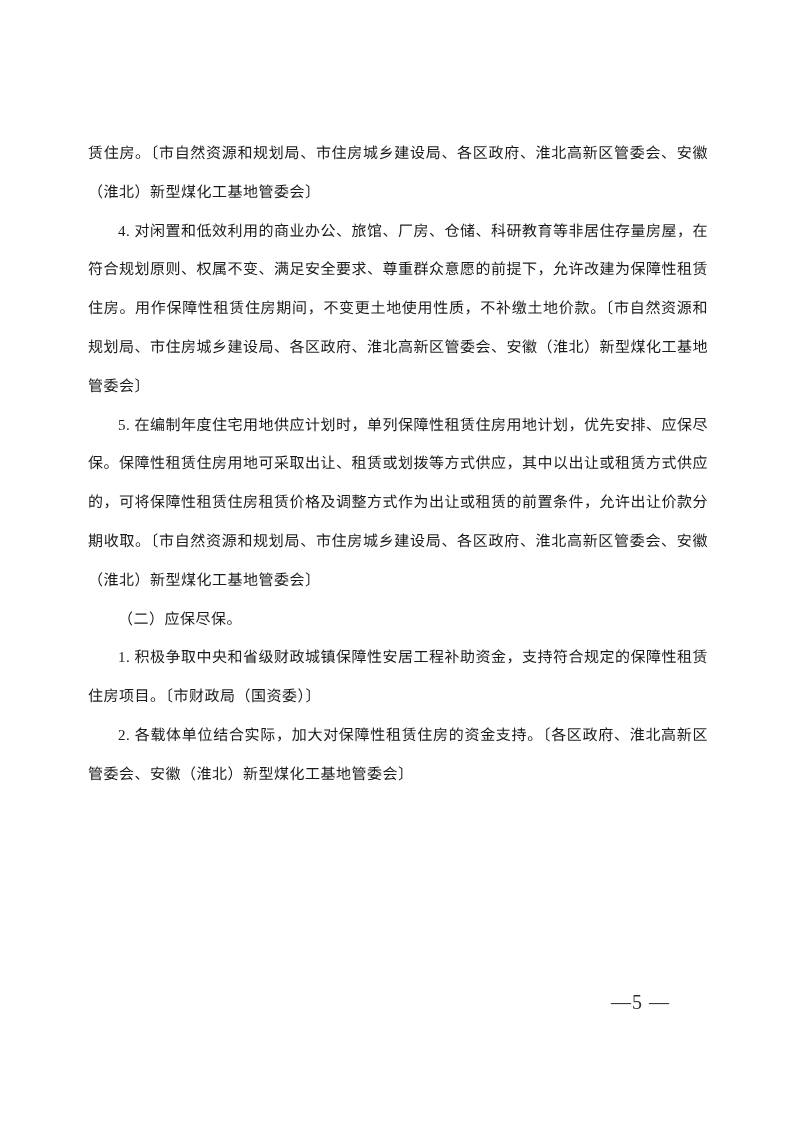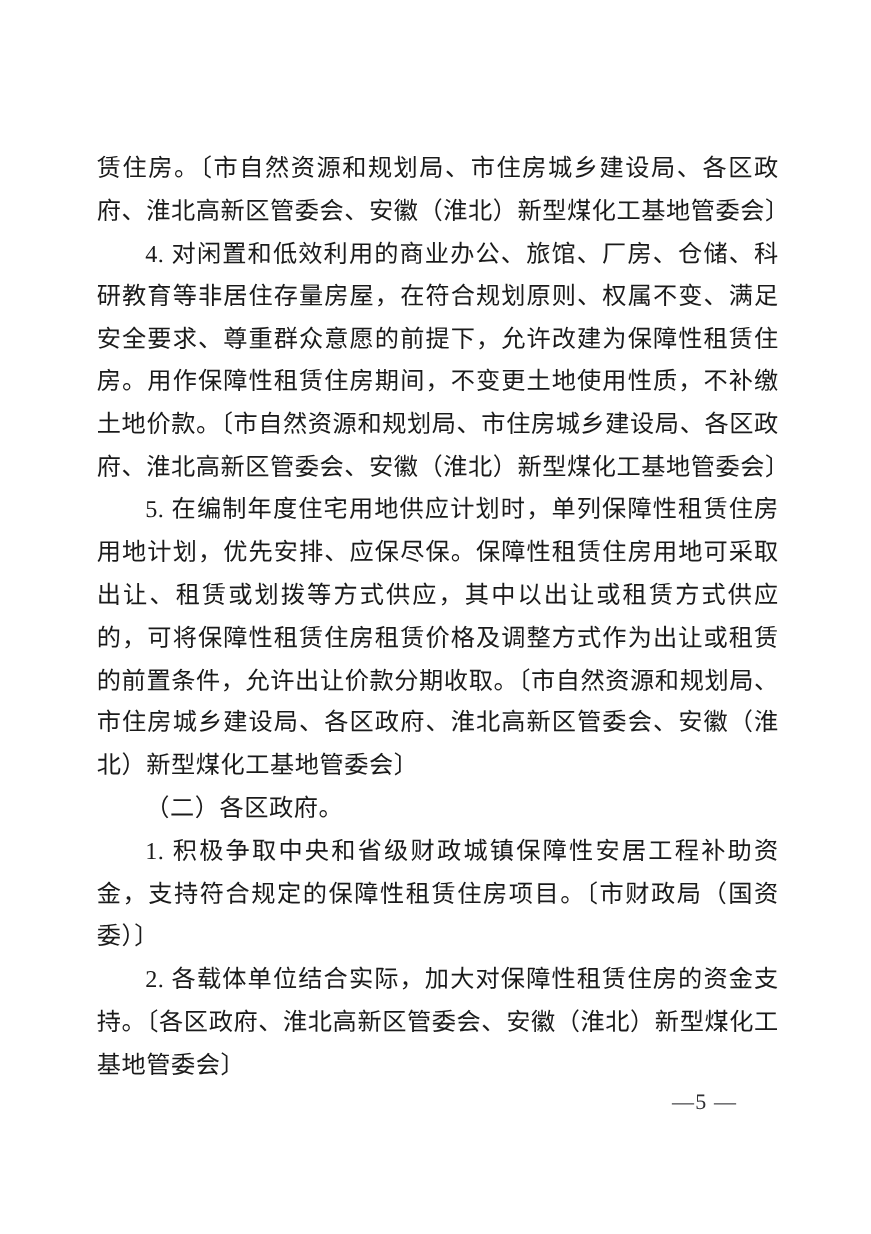--- a/index.html
+++ b/index.html
@@ -15,21 +15,21 @@
     background: #ffffff;
     overflow: hidden;
     font-family: "Liberation Serif", "DejaVu Serif", serif;
     color: #1a1a1a;
   }
   .content {
     position: absolute;
     left: 88px;
     top: 134px;
     width: 620px;
-    font-size: 22px;
+    font-size: 15px;
     line-height: 38.8px;
     text-align: justify;
     text-align-last: left;
     text-justify: inter-character;
     letter-spacing: 0.5px;
   }
   .content p {
     margin: 0;
     padding: 0;
   }
@@ -48,19 +48,19 @@
   }
 </style>
 </head>
 <body>
 
 <div class="page">
   <div class="content">
     <p>赁住房。〔市自然资源和规划局、市住房城乡建设局、各区政府、淮北高新区管委会、安徽（淮北）新型煤化工基地管委会〕</p>
     <p class="indent">4. 对闲置和低效利用的商业办公、旅馆、厂房、仓储、科研教育等非居住存量房屋，在符合规划原则、权属不变、满足安全要求、尊重群众意愿的前提下，允许改建为保障性租赁住房。用作保障性租赁住房期间，不变更土地使用性质，不补缴土地价款。〔市自然资源和规划局、市住房城乡建设局、各区政府、淮北高新区管委会、安徽（淮北）新型煤化工基地管委会〕</p>
     <p class="indent">5. 在编制年度住宅用地供应计划时，单列保障性租赁住房用地计划，优先安排、应保尽保。保障性租赁住房用地可采取出让、租赁或划拨等方式供应，其中以出让或租赁方式供应的，可将保障性租赁住房租赁价格及调整方式作为出让或租赁的前置条件，允许出让价款分期收取。〔市自然资源和规划局、市住房城乡建设局、各区政府、淮北高新区管委会、安徽（淮北）新型煤化工基地管委会〕</p>
-    <p class="indent">（二）各区政府。</p>
+    <p class="indent">（二）应保尽保。</p>
     <p class="indent">1. 积极争取中央和省级财政城镇保障性安居工程补助资金，支持符合规定的保障性租赁住房项目。〔市财政局（国资委）〕</p>
     <p class="indent">2. 各载体单位结合实际，加大对保障性租赁住房的资金支持。〔各区政府、淮北高新区管委会、安徽（淮北）新型煤化工基地管委会〕</p>
   </div>
 
   <div class="footer-pagenum">—5 —</div>
 </div>
 
 </body></html>

